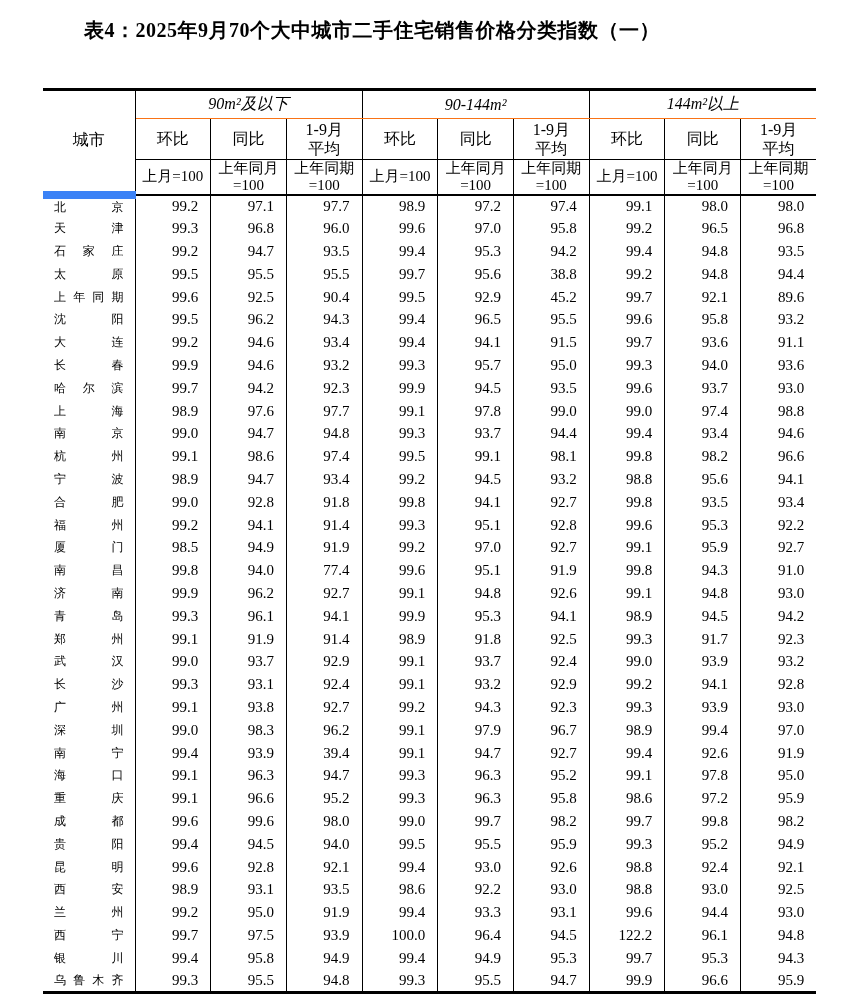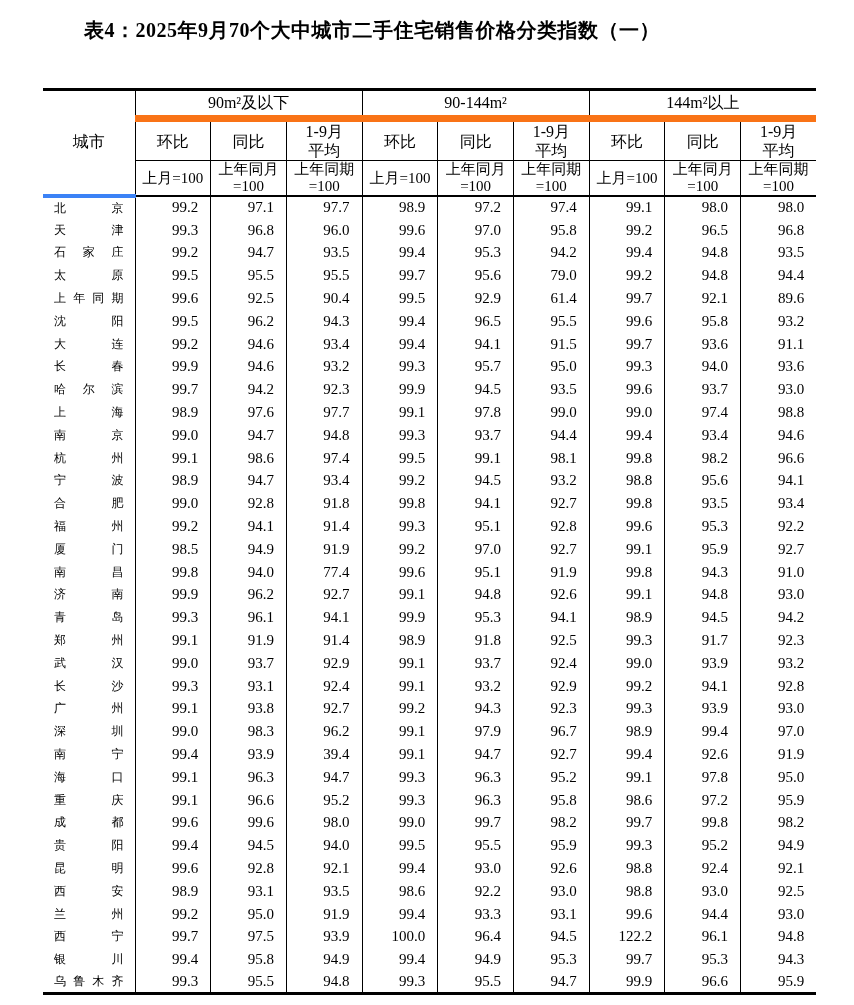--- a/index.html
+++ b/index.html
@@ -38,39 +38,40 @@
     font-weight: normal;
     vertical-align: middle;
   }
   tr > *:first-child { border-left: none; }
   tr > *:last-child  { border-right: none; }
 
   thead th { text-align: center; }
   th.grp {
     height: 29px;
     font-size: 16px;
-    border-bottom: 7px solid #f97316;
+    border-bottom: 1px solid #f97316;
+    font-style: italic;
   }
   th.metric {
     height: 41px;
     font-size: 16px;
     border-bottom: 1px solid #000;
     white-space: pre-line;
     line-height: 1.2;
   }
   th.base {
     height: 33px;
     font-size: 15px;
     border-bottom: 2px solid #000;
     white-space: pre-line;
     line-height: 1.12;
   }
   th.city-h {
     font-size: 16px;
-    border-bottom: 4px solid #3b82f6;
+    border-bottom: 8px solid #3b82f6;
   }
   tbody td { height: 22.8px; font-size: 15px; }
   td.city {
     font-size: 12px;
     padding: 0 11px;
     text-align: justify;
     text-align-last: justify;
   }
   td.val {
     text-align: right;
@@ -171,33 +172,33 @@
         <td class="val">94.8</td>
         <td class="val">93.5</td>
       </tr>
       <tr>
         <td class="city">太原</td>
         <td class="val">99.5</td>
         <td class="val">95.5</td>
         <td class="val">95.5</td>
         <td class="val">99.7</td>
         <td class="val">95.6</td>
-        <td class="val">79.0</td>
+        <td class="val">38.8</td>
         <td class="val">99.2</td>
         <td class="val">94.8</td>
         <td class="val">94.4</td>
       </tr>
       <tr>
         <td class="city">上年同期</td>
         <td class="val">99.6</td>
         <td class="val">92.5</td>
         <td class="val">90.4</td>
         <td class="val">99.5</td>
         <td class="val">92.9</td>
-        <td class="val">61.4</td>
+        <td class="val">45.2</td>
         <td class="val">99.7</td>
         <td class="val">92.1</td>
         <td class="val">89.6</td>
       </tr>
       <tr>
         <td class="city">沈阳</td>
         <td class="val">99.5</td>
         <td class="val">96.2</td>
         <td class="val">94.3</td>
         <td class="val">99.4</td>

